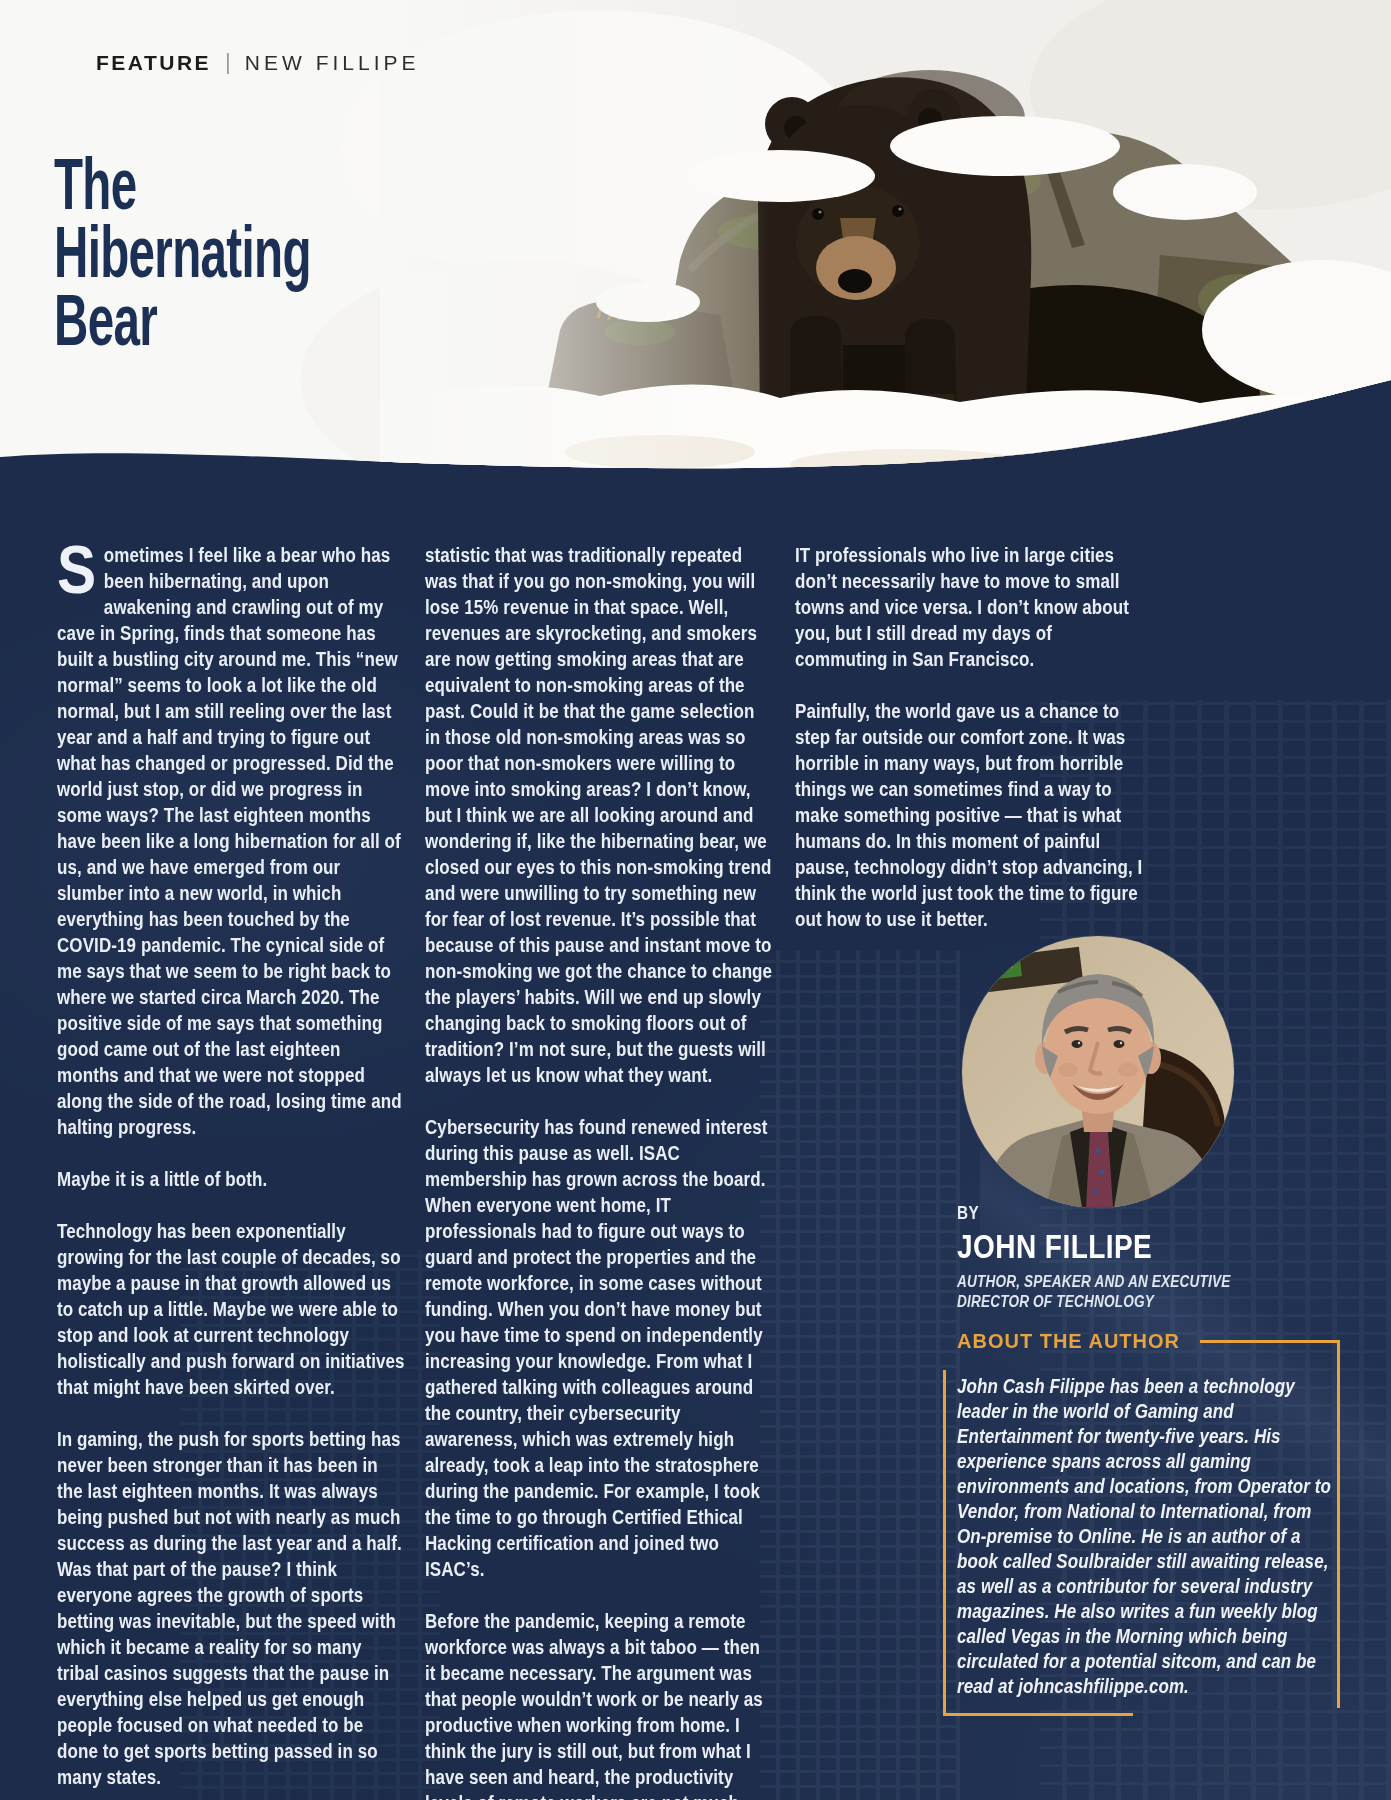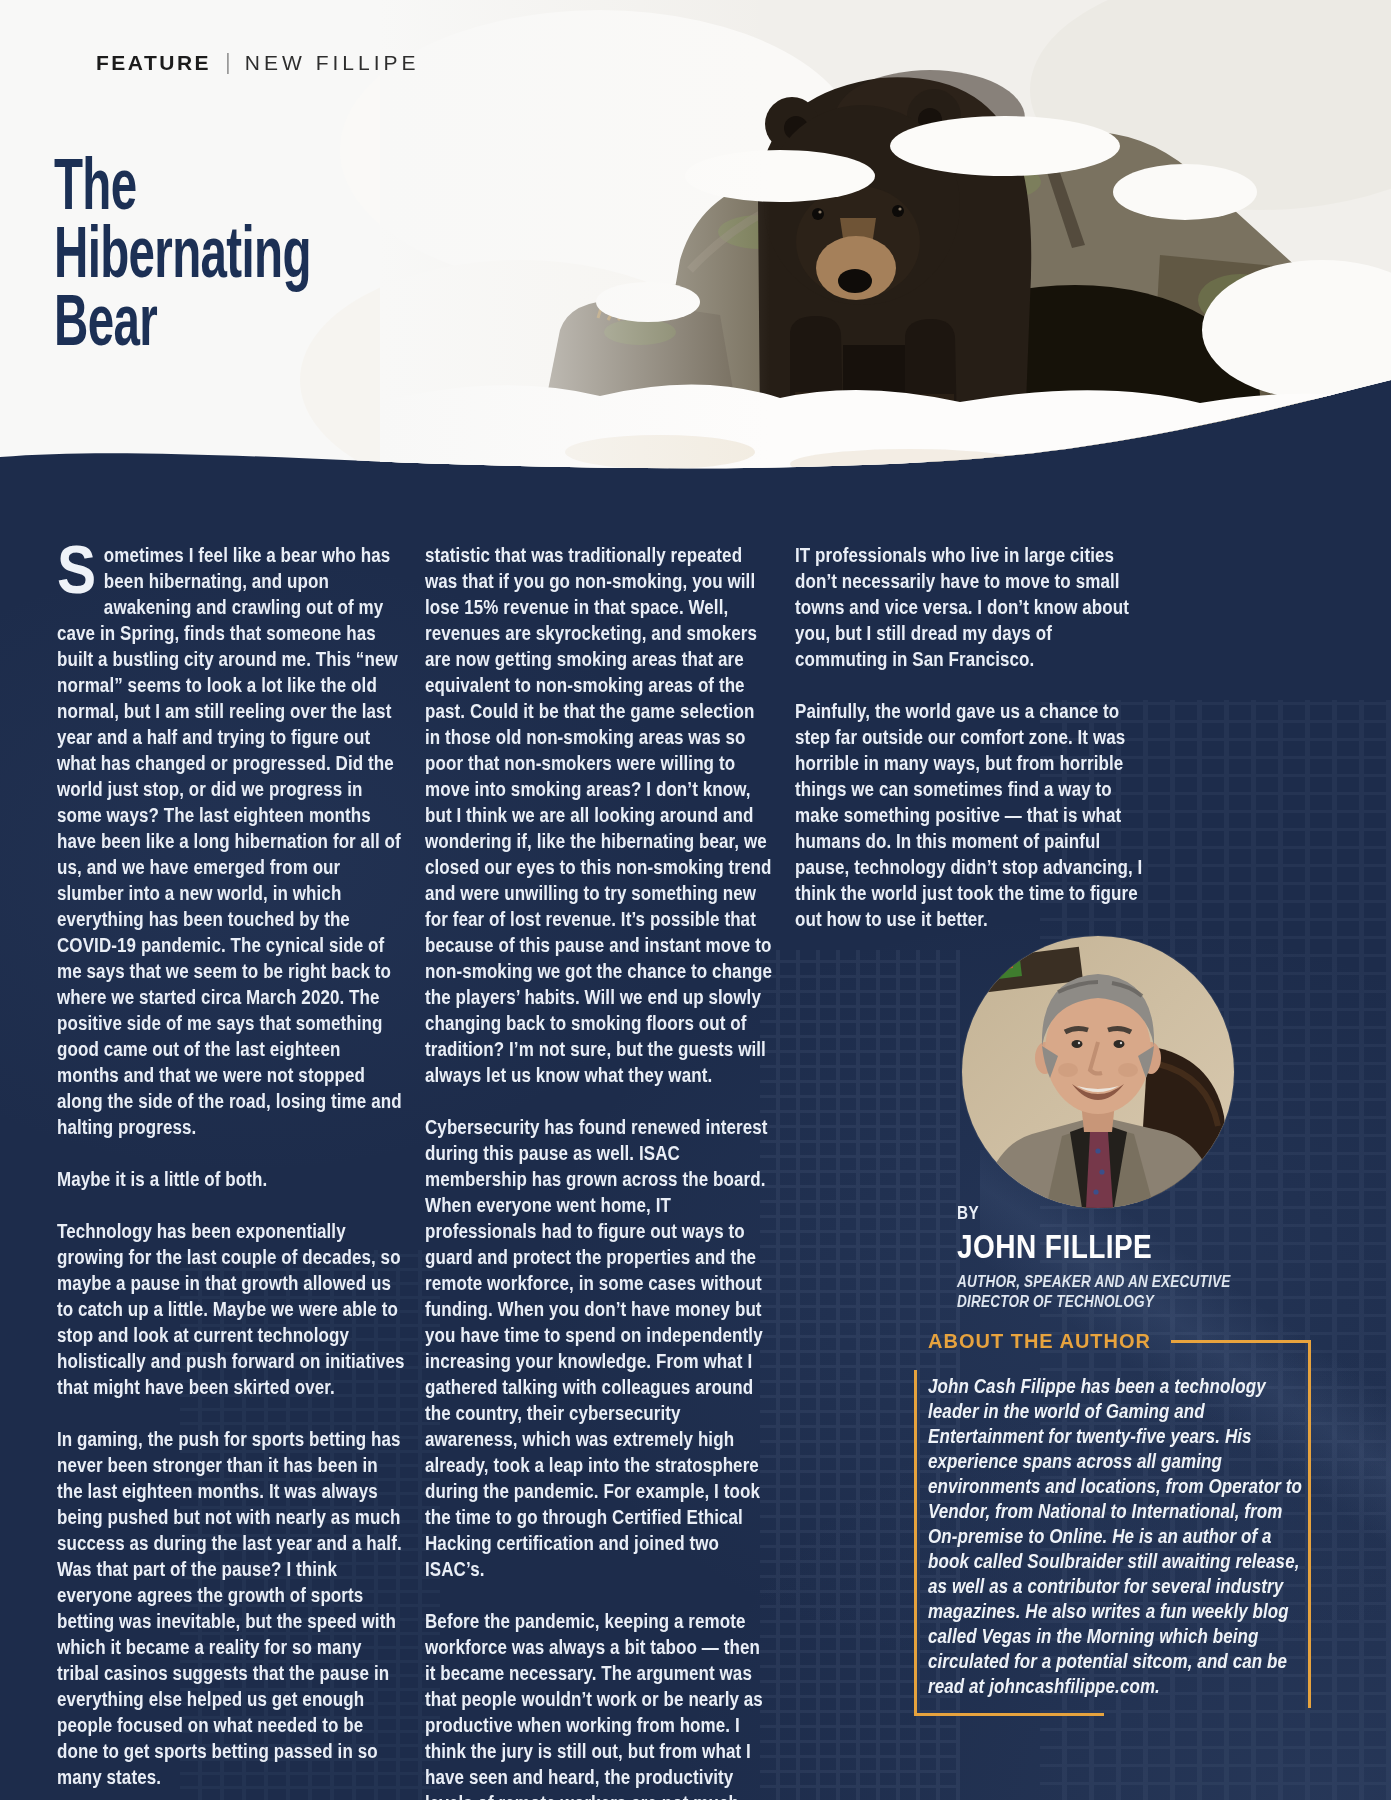--- a/index.html
+++ b/index.html
@@ -49,21 +49,21 @@
   .portrait svg{display:block;}
 
   .by{position:absolute;left:957px;top:1203px;color:#e9eef6;font-weight:bold;
     font-size:18px;letter-spacing:.5px;transform:scaleX(.85);transform-origin:0 0;}
   .aname{position:absolute;left:957px;top:1228px;color:#fdfdfd;font-weight:bold;
     font-size:33px;letter-spacing:.5px;transform:scaleX(.85);transform-origin:0 0;white-space:nowrap;}
   .arole{position:absolute;left:957px;top:1272px;width:372px;color:#dfe6ef;
     font-weight:bold;font-style:italic;font-size:16px;line-height:20px;letter-spacing:.2px;
     transform:scaleX(.85);transform-origin:0 0;}
 
-  .about-box{position:absolute;left:914px;top:1330px;width:397px;height:386px;}
+  .about-box{position:absolute;left:943px;top:1330px;width:397px;height:386px;}
   .gold{background:#e7a33e;position:absolute;}
   .bl-left{left:0;top:40px;bottom:0;width:3px;}
   .bl-right{right:0;top:13px;bottom:8px;width:3px;}
   .bl-bottom{left:0;bottom:0;width:190px;height:3px;}
   .about-head-row{position:absolute;left:14px;right:0;top:0;display:flex;align-items:center;}
   .about-heading{color:#e7a33e;font-weight:bold;font-size:20px;letter-spacing:1px;white-space:nowrap;}
   .head-rule{flex:1;height:3px;background:#e7a33e;margin-left:20px;}
   .about-text{position:absolute;left:14px;top:44px;width:440px;color:#eef2f7;
     font-weight:bold;font-style:italic;font-size:20px;line-height:25px;letter-spacing:.1px;
     transform:scaleX(.85);transform-origin:0 0;}

